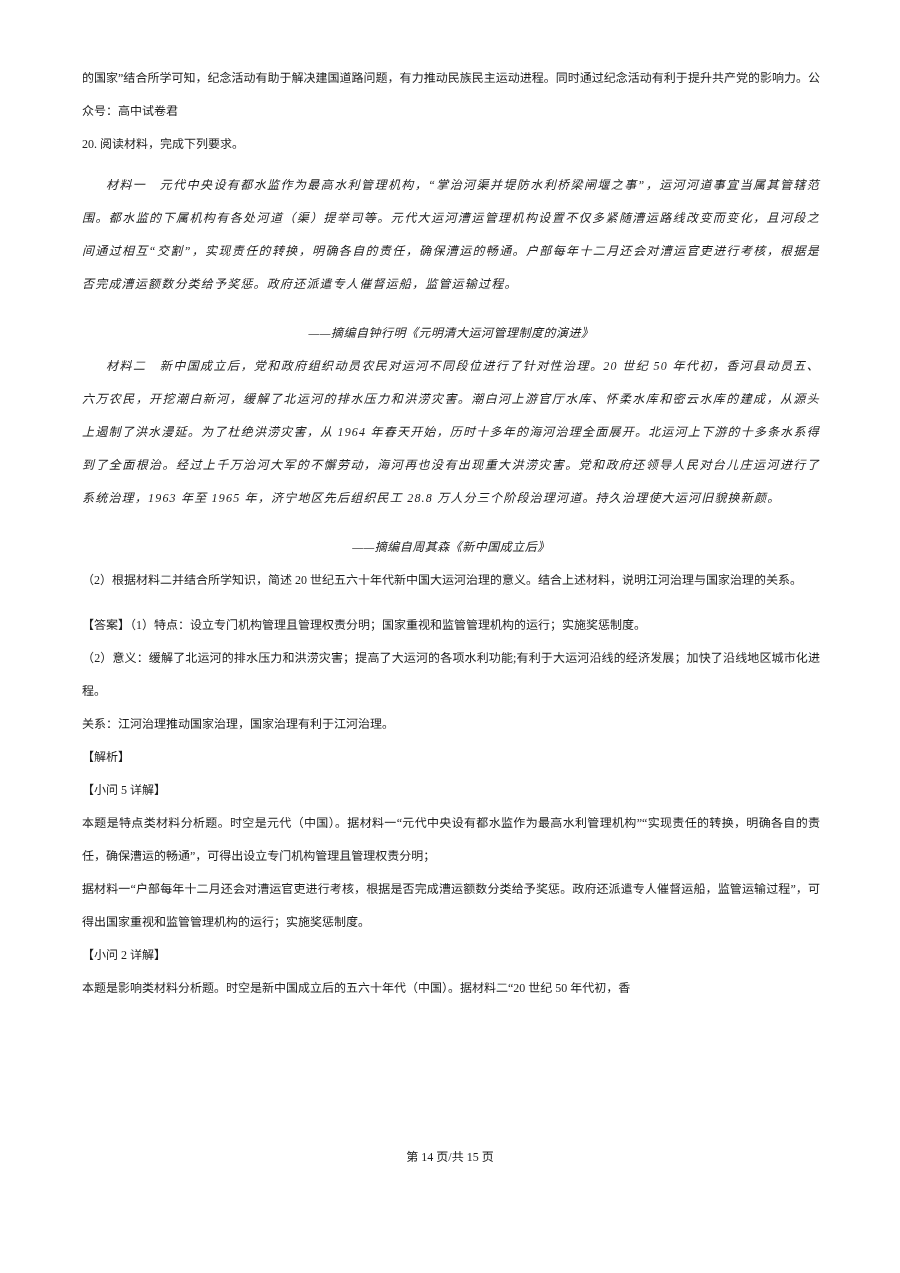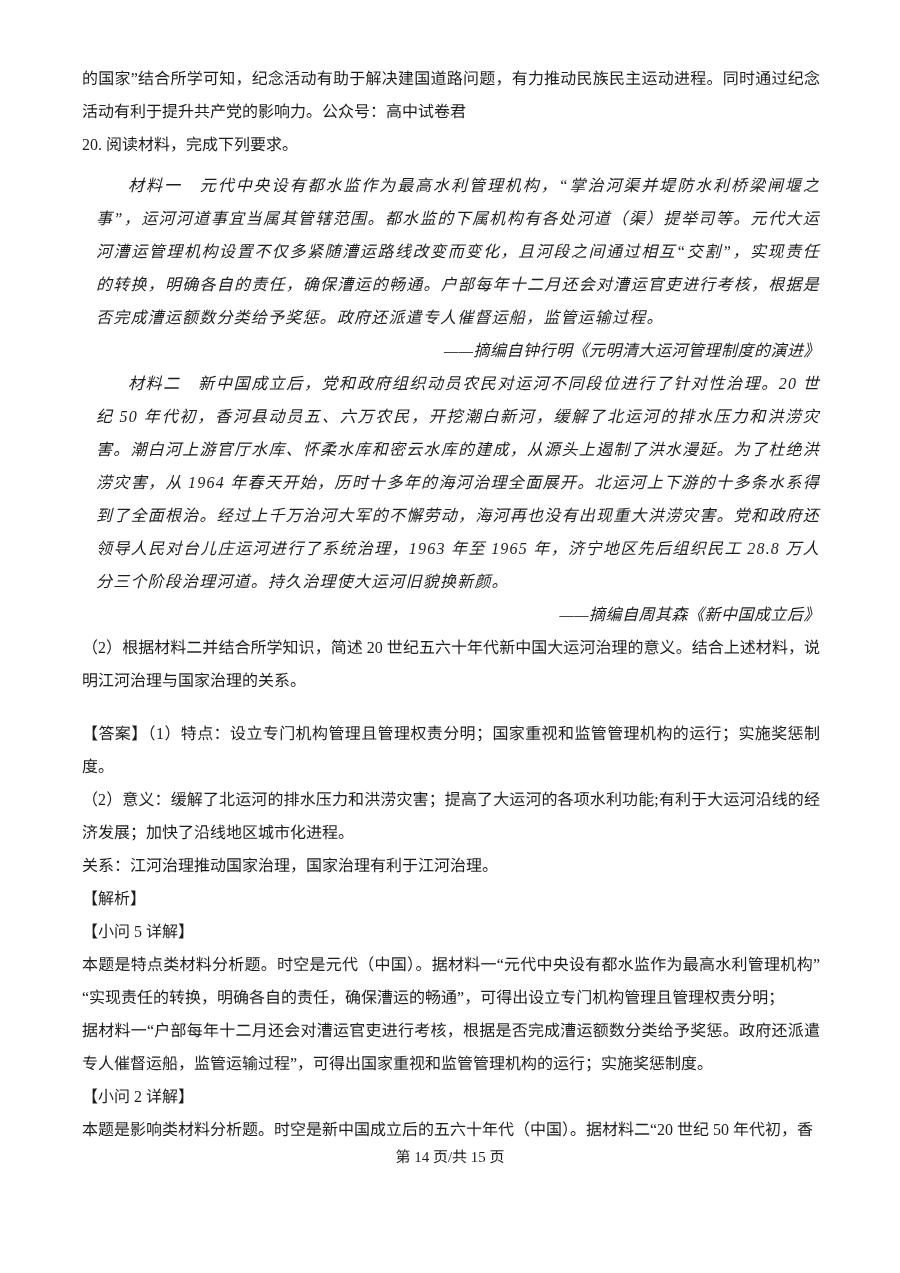--- a/index.html
+++ b/index.html
@@ -14,46 +14,46 @@
     font-family: "Liberation Serif", "DejaVu Serif", serif;
   }
   .content {
     position: absolute;
     left: 82px;
     right: 80px;
     top: 62px;
   }
   .content p {
     margin: 0;
-    font-size: 16px;
+    font-size: 12px;
     line-height: 33px;
     text-align: justify;
     text-justify: inter-character;
     word-break: break-all;
   }
   p.material {
     font-style: italic;
     letter-spacing: 1.2px;
     text-indent: 2em;
-    margin-left: 14px;
   }
   p.material-first { margin-top: 8px; }
   p.source {
-    text-align: right;
+    text-align: center;
     font-style: italic;
     letter-spacing: 0.5px;
+    margin-top: 16px;
   }
-  p.answer-start { margin-top: 20px; }
+  p.answer-start { margin-top: 12px; }
   .footer {
     position: absolute;
     left: 0;
     right: 0;
     top: 1146px;
     text-align: center;
-    font-size: 15px;
+    font-size: 12px;
     line-height: 22px;
     color: #1d1d1d;
   }
 </style>
 </head>
 <body>
 
 <div class="page">
   <div class="content">
 

